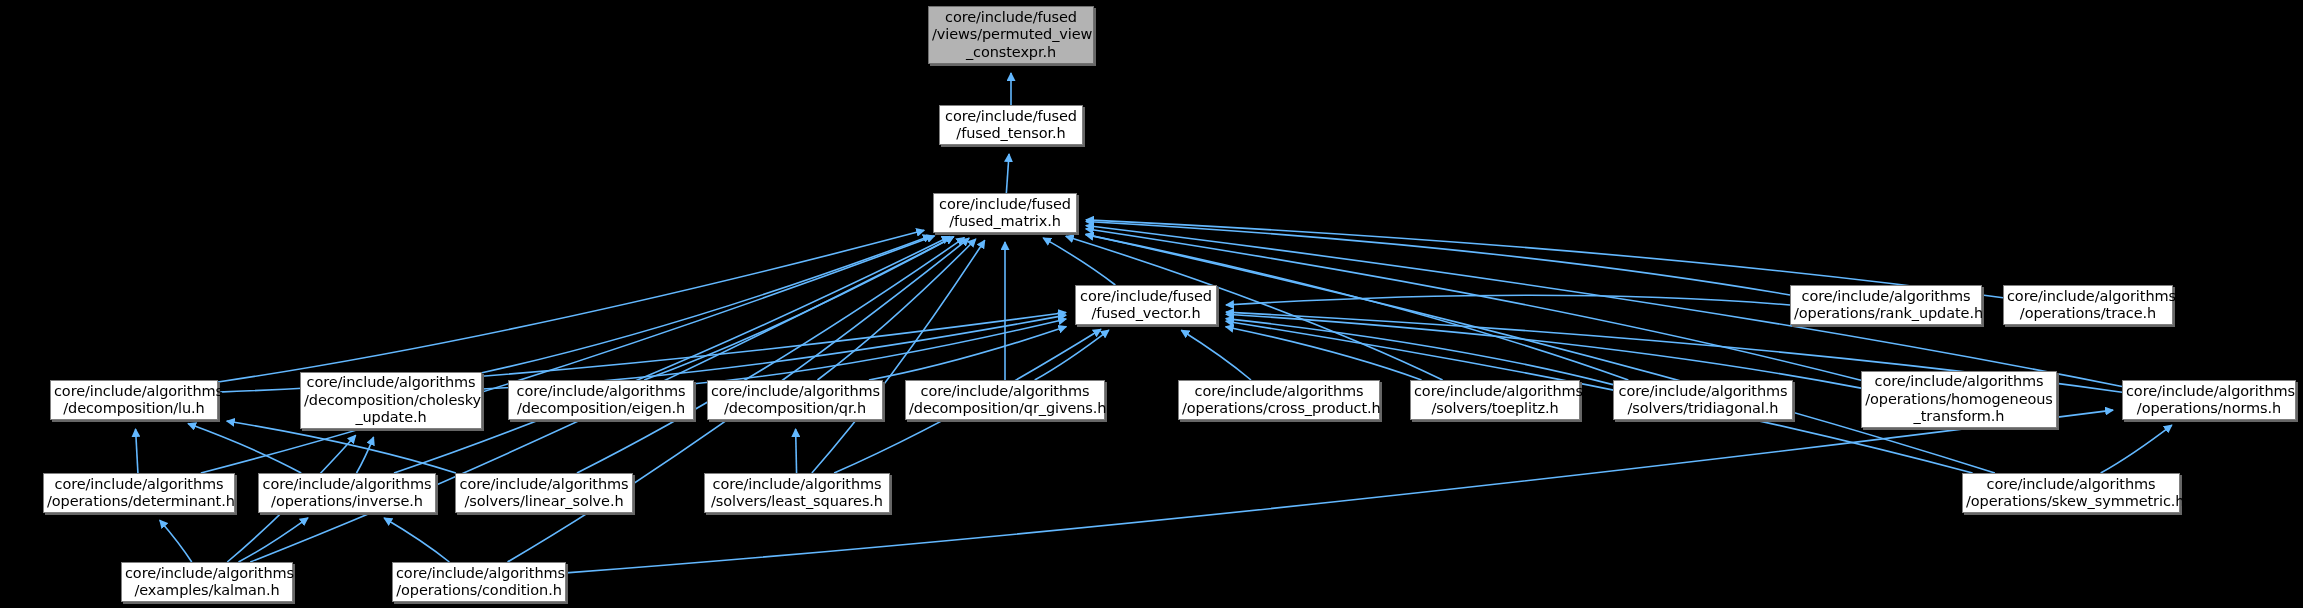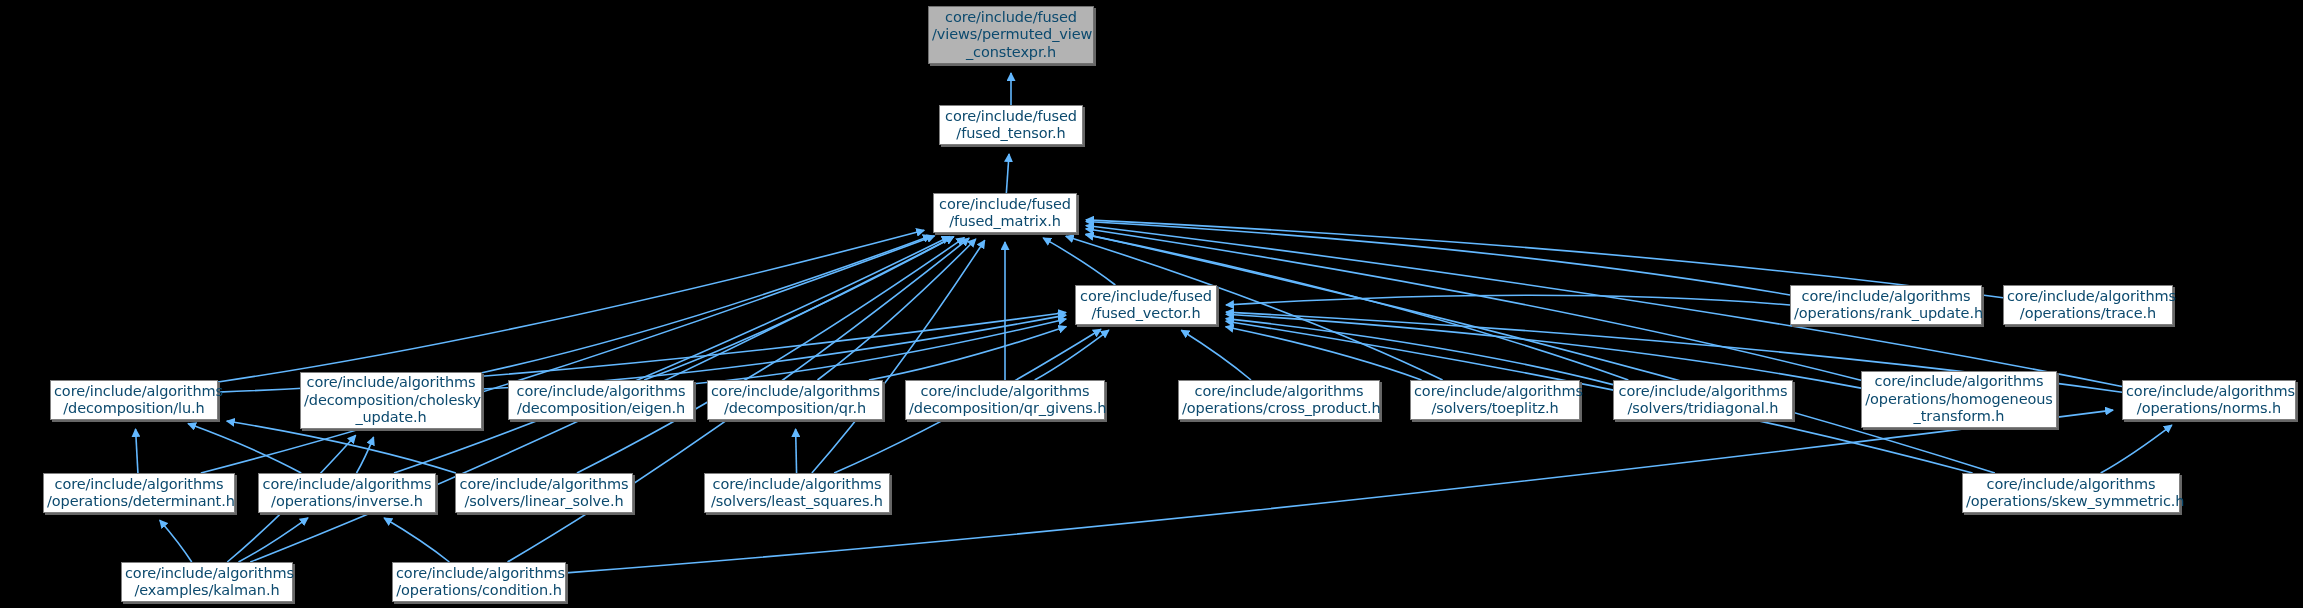--- a/index.html
+++ b/index.html
@@ -34,21 +34,21 @@
   .gnode {
     position: absolute;
     box-sizing: border-box;
     background: #ffffff;
     border: 1px solid #808080;
     box-shadow: 2px 2px 0 0 #666666;
     display: flex;
     align-items: center;
     justify-content: center;
     text-align: center;
-    color: #0c4a6e;
+    color: #000000;
     font-size: 14.5px;
     line-height: 17.5px;
     letter-spacing: -0.1px;
     white-space: pre-line;
     padding: 1px 3px;
   }
   .gnode.root {
     background: #b3b3b3;
     border: 1px solid #707070;
   }

